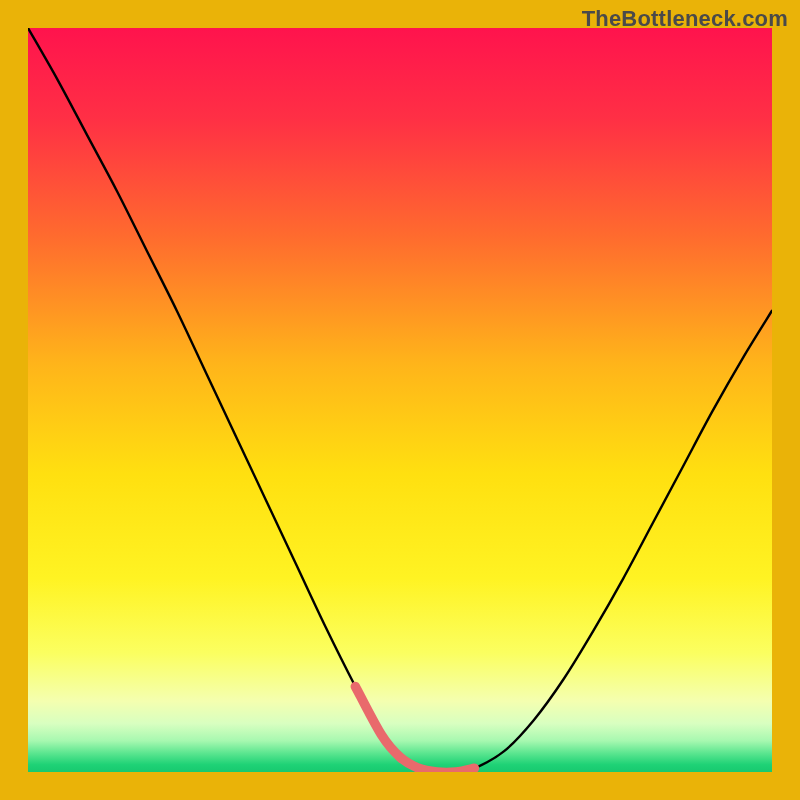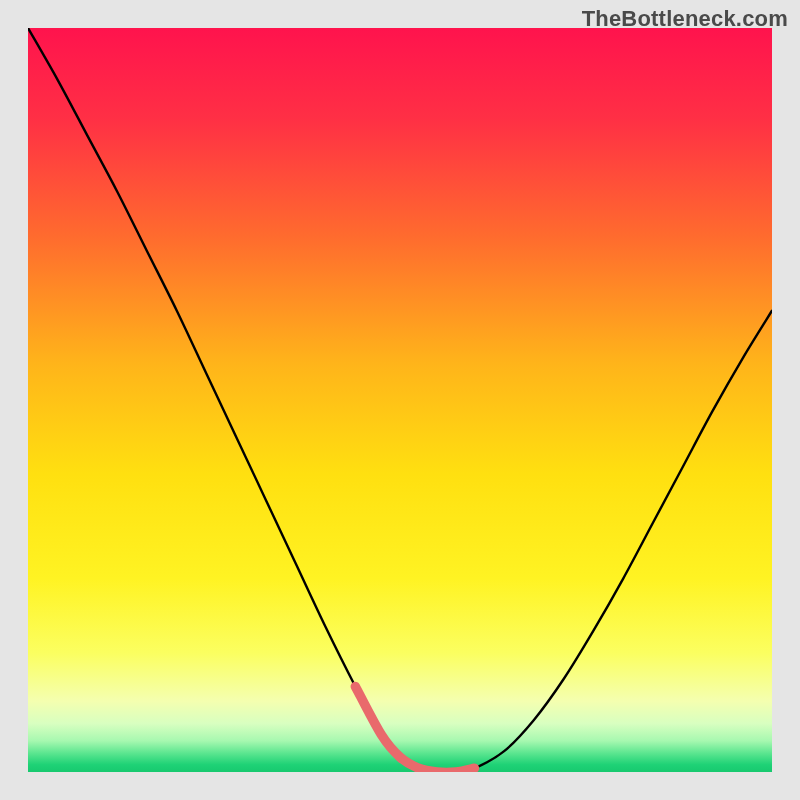--- a/index.html
+++ b/index.html
@@ -8,21 +8,21 @@
     width: 800px;
     height: 800px;
     background: #000;
     overflow: hidden;
     font-family: Arial, Helvetica, sans-serif;
   }
   .frame {
     position: relative;
     width: 800px;
     height: 800px;
-    background: #e5e5e5;
+    background: #eab308;
     text-align: right;
   }
   .watermark {
     position: absolute;
     top: 6px;
     right: 12px;
     color: #4a4a4a;
     font-size: 22px;
     font-weight: 600;
     letter-spacing: 0.2px;

